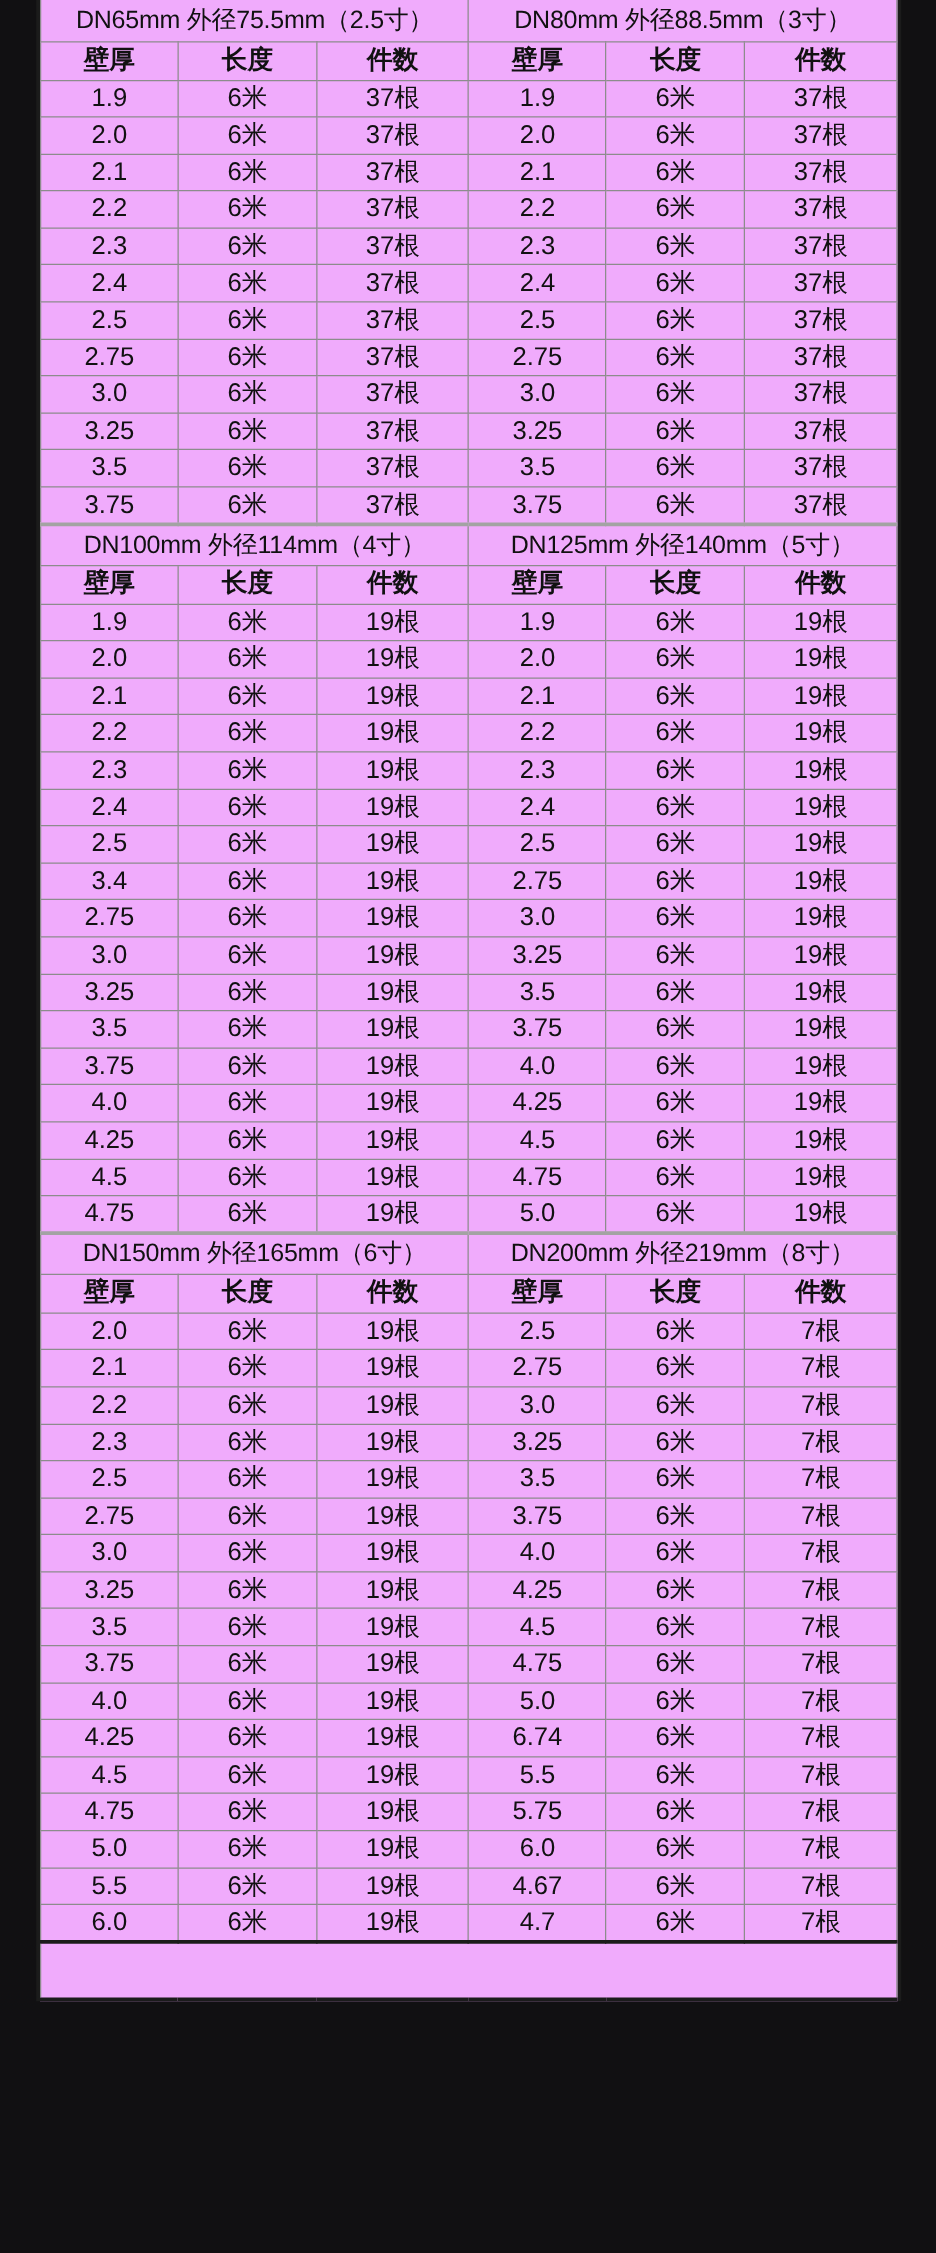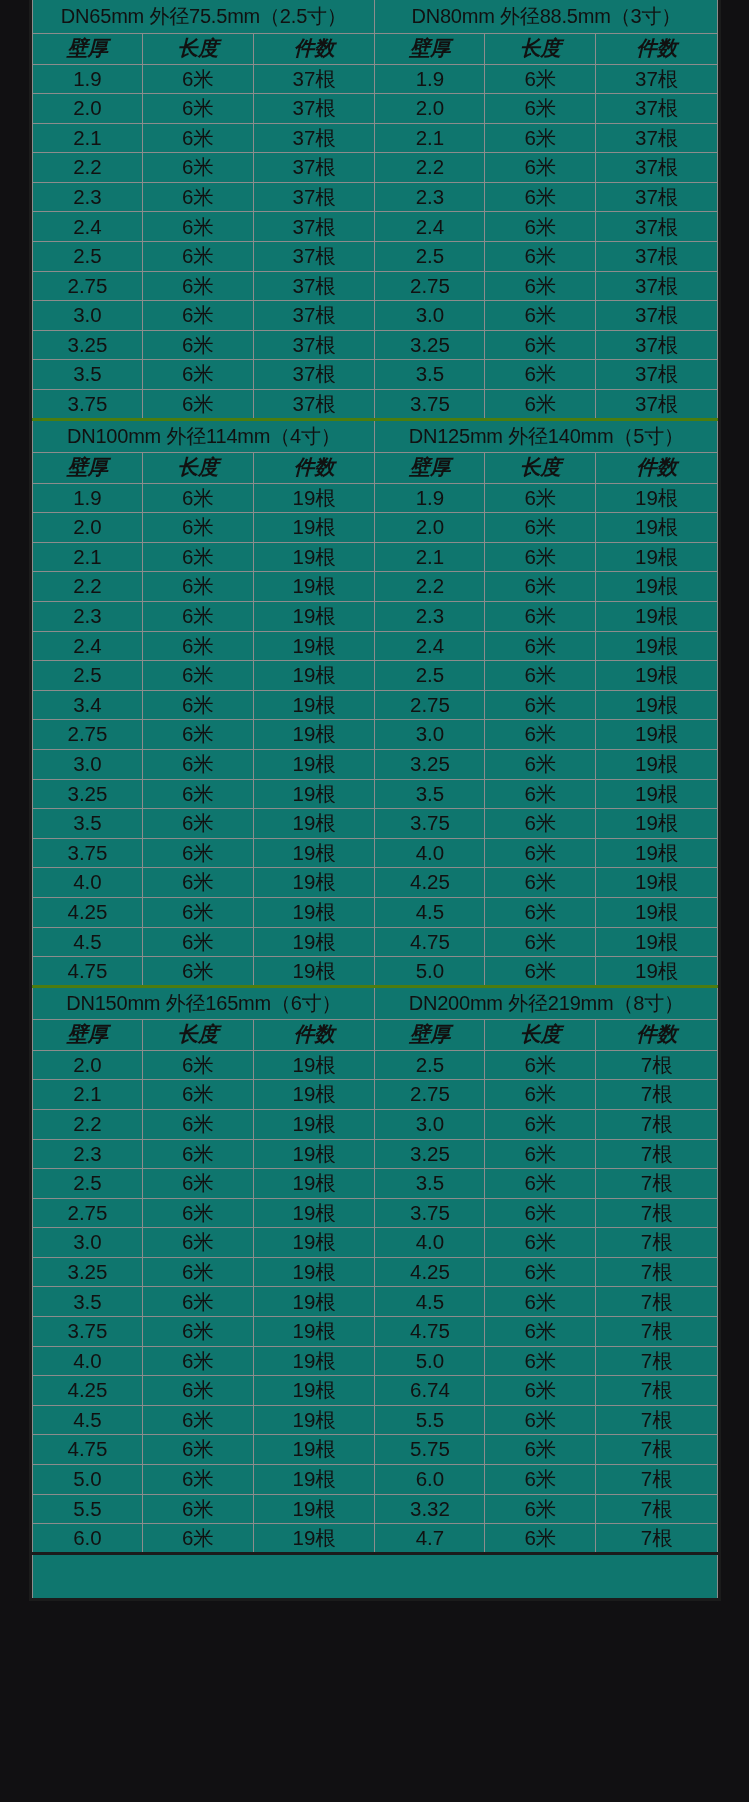--- a/index.html
+++ b/index.html
@@ -23,52 +23,51 @@
     width: 692px;
     background: #ffffff;
     border: 3px solid #1b1b1b;
     border-top: 0;
     border-bottom: 0;
   }
   table.spec {
     width: 100%;
     border-collapse: collapse;
     table-layout: fixed;
-    background: #0f766e;
+    background: #f0abfc;
   }
   table.spec col.c-wall  { width: 16.05%; }
   table.spec col.c-len   { width: 16.20%; }
   table.spec col.c-cnt   { width: 17.75%; }
   table.spec td {
     border: 1px solid #8c8c8c;
     text-align: center;
     vertical-align: middle;
     color: #111;
     font-size: 20.5px;
     line-height: 1;
     height: 29.6px;
     padding: 0 1px;
     white-space: nowrap;
     font-weight: 400;
   }
   
   tr.section-title td {
     font-size: 20px;
     letter-spacing: -0.2px;
-    border-top: 3px solid #4d7c0f;
+    border-top: 3px solid #a3a3a3;
     border-bottom: 1px solid #8c8c8c;
     height: 33px;
   }
   tr.section-title.first td { border-top: 0; }
   
   tr.col-head td {
     font-weight: bold;
     font-size: 20.5px;
     height: 31px;
-    font-style: italic;
   }
   
   td.mid-left  { border-right: 3px solid #1b1b1b; }
   
   tr.blank-row td {
     height: 46px;
     border-top: 3px solid #1b1b1b;
     border-bottom: 3px solid #1b1b1b;
   }
 </style>
@@ -472,21 +471,21 @@
             <td>6米</td>
             <td class="mid-left">19根</td>
             <td>6.0</td>
             <td>6米</td>
             <td>7根</td>
           </tr>
           <tr>
             <td>5.5</td>
             <td>6米</td>
             <td class="mid-left">19根</td>
-            <td>3.32</td>
+            <td>4.67</td>
             <td>6米</td>
             <td>7根</td>
           </tr>
           <tr>
             <td>6.0</td>
             <td>6米</td>
             <td class="mid-left">19根</td>
             <td>4.7</td>
             <td>6米</td>
             <td>7根</td>

